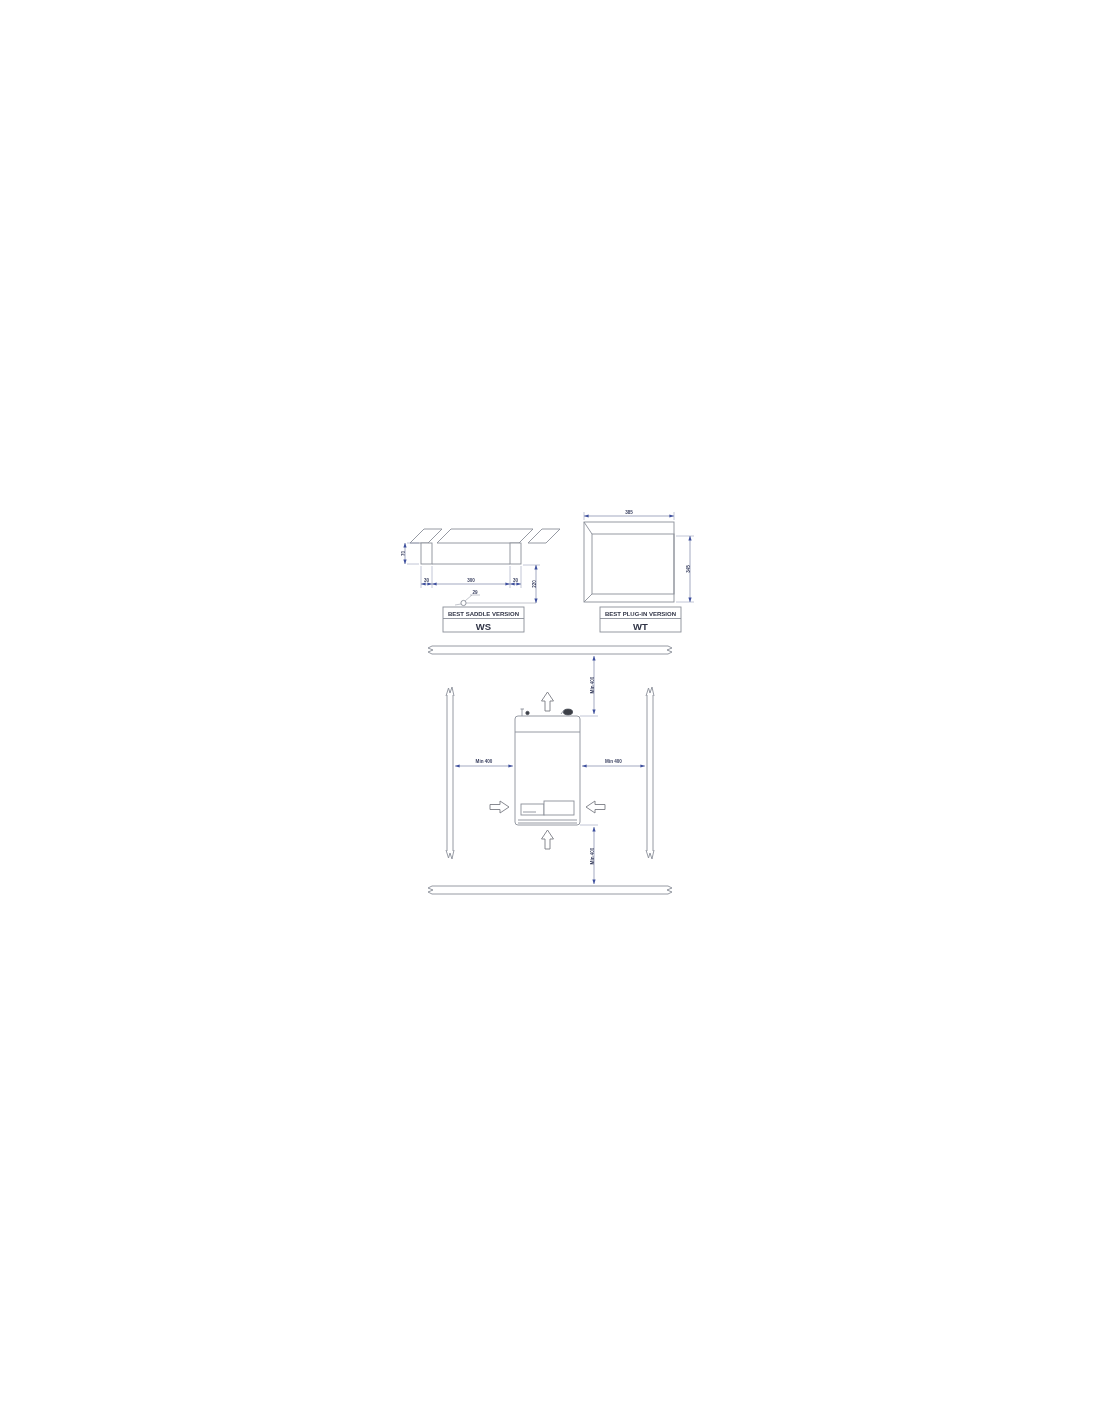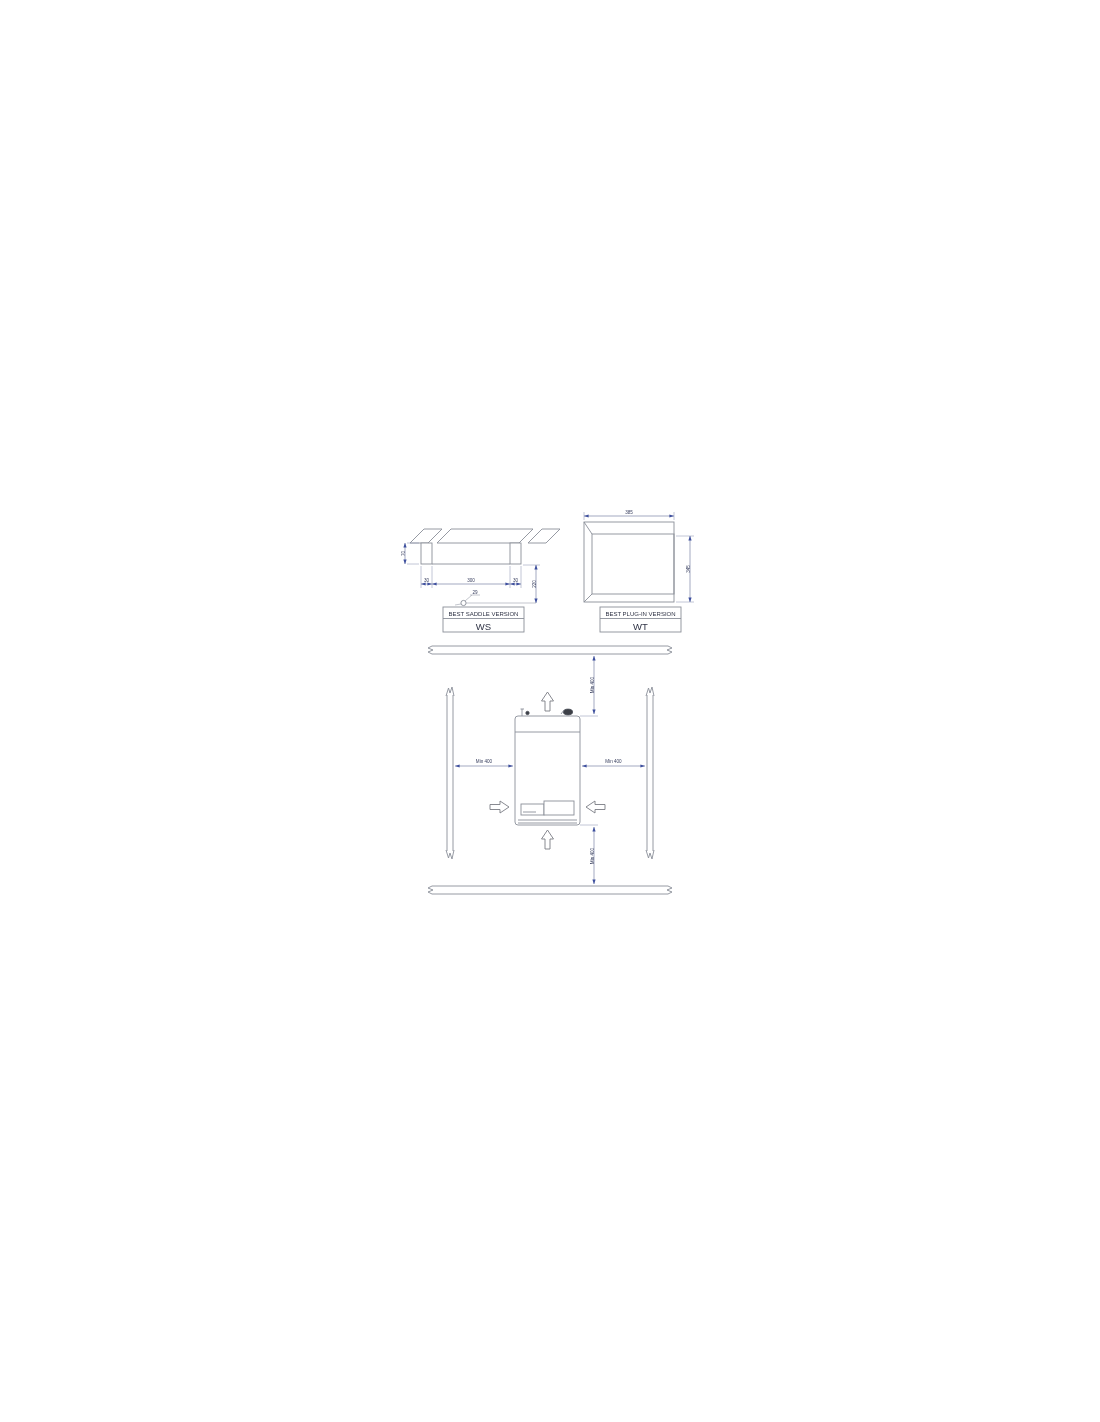--- a/index.html
+++ b/index.html
@@ -1,17 +1,17 @@
 <!DOCTYPE html>
 <html><head>
 <meta charset="utf-8">
 <style>
   html,body{margin:0;padding:0;background:#ffffff;}
   .page{position:relative;width:962px;height:1422px;background:#ffffff;overflow:hidden;
-        font-family:"Liberation Sans", sans-serif;}
+        font-family:"Liberation Sans", sans-serif;font-weight:bold;}
   svg{position:absolute;left:0;top:0;}
   .obj{stroke:#8a8f98;stroke-width:0.9;fill:none;}
   .objf{stroke:#8a8f98;stroke-width:0.9;fill:#ffffff;}
   .objd{stroke:#4a4e57;stroke-width:0.8;fill:#3c3f46;}
   .thin{stroke:#9aa0ab;stroke-width:0.6;fill:none;}
   .dim{stroke:#7b84a8;stroke-width:0.7;fill:none;}
   .ext{stroke:#8f96b5;stroke-width:0.55;fill:none;}
   .dimtxt-sm{font-family:"Liberation Sans", sans-serif;font-size:4.6px;fill:#3a4060;}
   .labeltxt{font-family:"Liberation Sans", sans-serif;font-size:6px;fill:#2f3345;}
   .codetxt{font-family:"Liberation Sans", sans-serif;font-size:9.5px;fill:#2f3345;}

